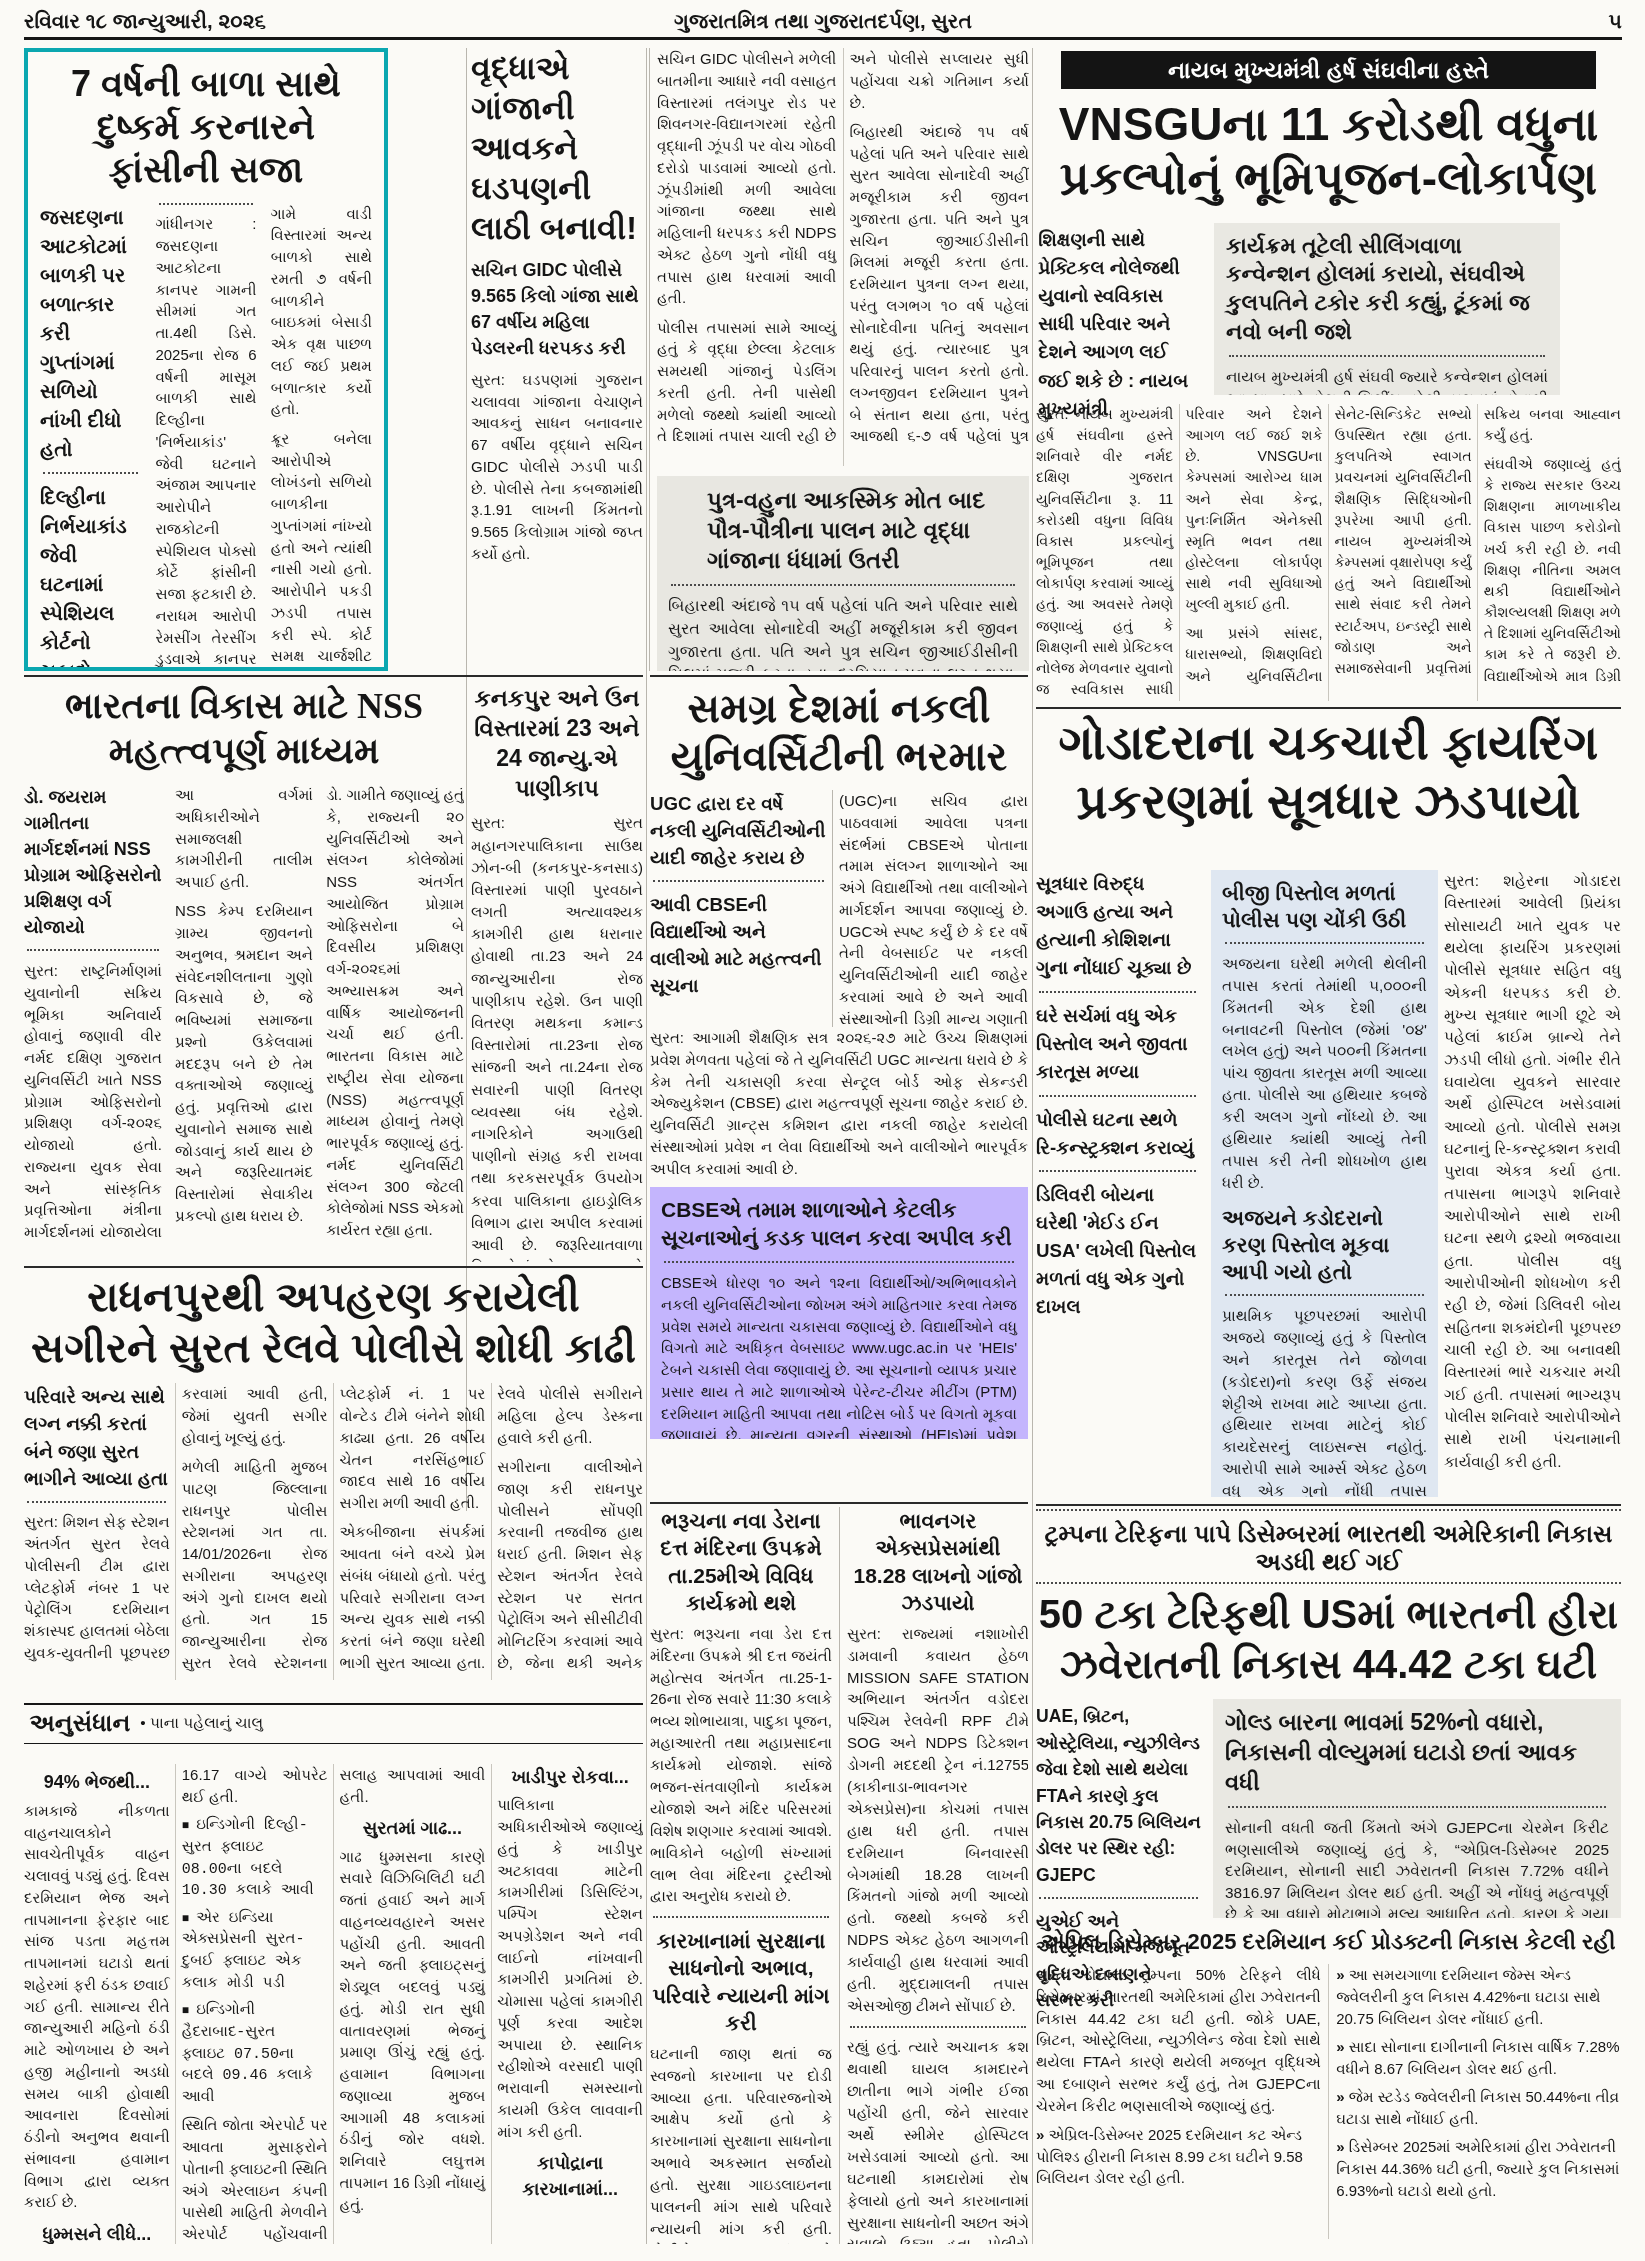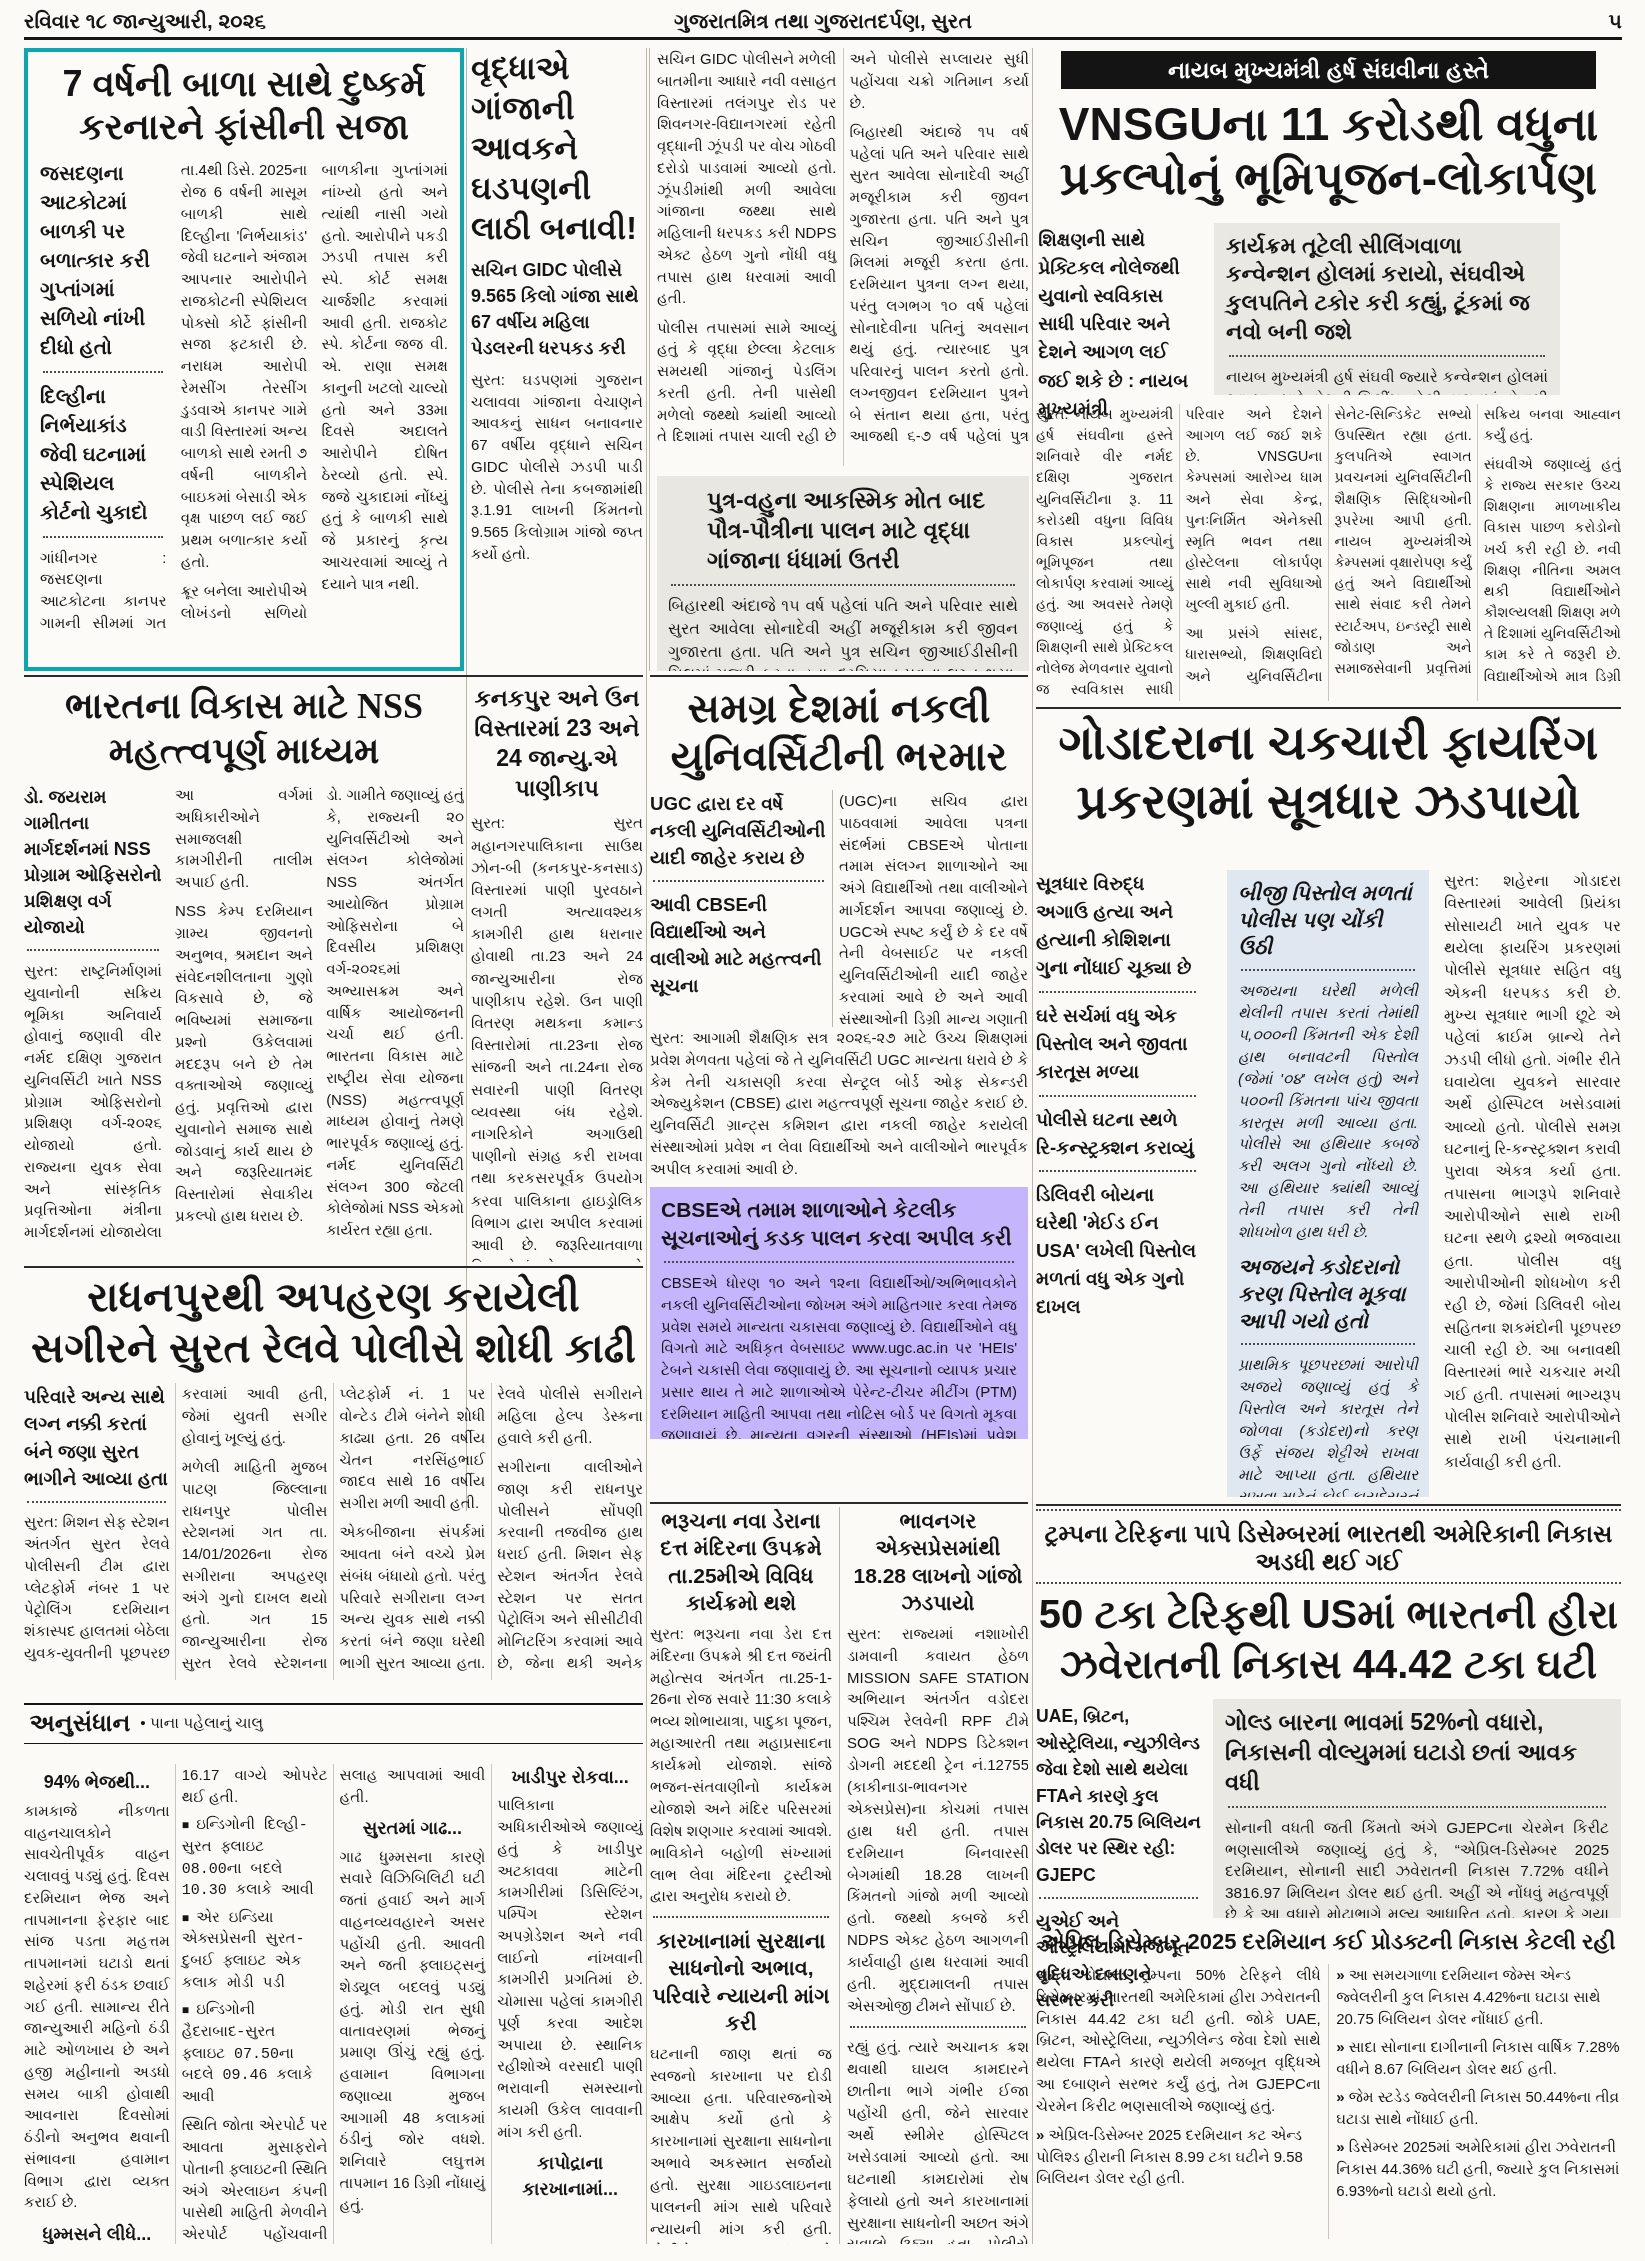--- a/index.html
+++ b/index.html
@@ -15,21 +15,21 @@
 
   
   .vr { position:absolute; width:1.1px; background:#b9b6ae; }
   .hr { position:absolute; height:1.7px; background:#2a2a2a; }
   .dots { border-top:2.2px dotted #4a4a4a; margin:8.8px 3.3px; }
   .just { text-align:justify; }
   .nobreak { break-inside:avoid; }
   p { margin-bottom:7.7px; }
 
   
-  .zoneA { position:absolute; left:24px; top:48px; width:440px; height:623px;
+  .zoneA { position:absolute; left:24px; top:48px; width:364px; height:623px;
            border:4.4px solid #0ba7b0; background:#fcfbf7; padding:10px 12px; overflow:hidden; }
   .zoneA .hl { font-size:36px; font-weight:bold; text-align:center; line-height:1.2; margin-bottom:11px; }
   .zoneA .cols { columns:3; column-gap:14.3px; height:484px; overflow:hidden; font-size:15px; line-height:1.45; }
   .sub { font-size:20px; font-weight:bold; line-height:1.45; }
 
   
   .zoneB { position:absolute; left:471px; top:48px; width:558px; height:623px; overflow:hidden; }
   .zoneB .lcol { position:absolute; left:0; top:0; width:172px; height:623px; overflow:hidden; }
   .zoneB .lcol .hl { font-size:32px; font-weight:bold; line-height:1.25; margin-bottom:8.8px; }
   .zoneB .lcol .sh { font-size:18px; font-weight:bold; line-height:1.45; margin-bottom:7.7px; }
@@ -75,21 +75,21 @@
   .ybox { background:#c4b5fd; padding:8.8px 11px; margin-top:3.3px; height:252px; overflow:hidden; }
   .ybox .t { font-size:21px; font-weight:bold; line-height:1.35; }
   .ybox .b { font-size:15px; line-height:1.45; }
 
   
   .zoneG { position:absolute; left:1036px; top:714px; width:585px; height:783px; overflow:hidden; }
   .zoneG .hl { font-size:48px; font-weight:bold; text-align:center; line-height:1.22; }
   .zoneG .grid { position:absolute; left:0; top:156px; width:585px; height:627px; }
   .zoneG .c1 { position:absolute; left:0; top:0; width:163px; }
   .zoneG .c1 .s { font-size:18.7px; font-weight:600; line-height:1.5; }
-  .bluepanel { position:absolute; left:191px; top:0; width:202px; height:627px; background:#dfe7f1; padding:8.8px 11px; overflow:hidden;font-style:italic; }
+  .bluepanel { position:absolute; left:175px; top:0; width:227px; height:627px; background:#dfe7f1; padding:8.8px 11px; overflow:hidden; }
   .bluepanel .t { font-size:21px; font-weight:bold; line-height:1.3; }
   .bluepanel .b { font-size:15.4px; line-height:1.42; }
   .zoneG .c3 { position:absolute; left:408px; top:0; width:177px; height:627px; overflow:hidden; font-size:15.4px; line-height:1.45; }
 
   
   .zoneH { position:absolute; left:24px; top:1272px; width:619px; height:425px; overflow:hidden; }
   .zoneH .hl { font-size:41px; font-weight:bold; text-align:center; line-height:1.25; margin-bottom:8.8px; }
   .zoneH .cols { columns:4; column-gap:12px; column-rule:0.6px solid #c9c6be; height:297px; overflow:hidden; font-size:15px; line-height:1.45; }
   .lede { font-size:18.7px; font-weight:bold; line-height:1.45; }
 

